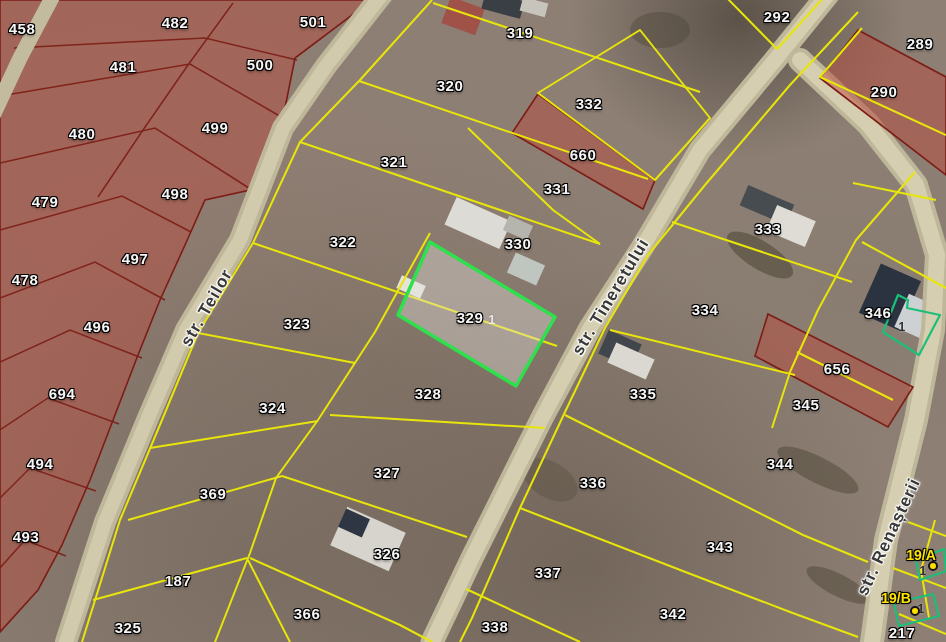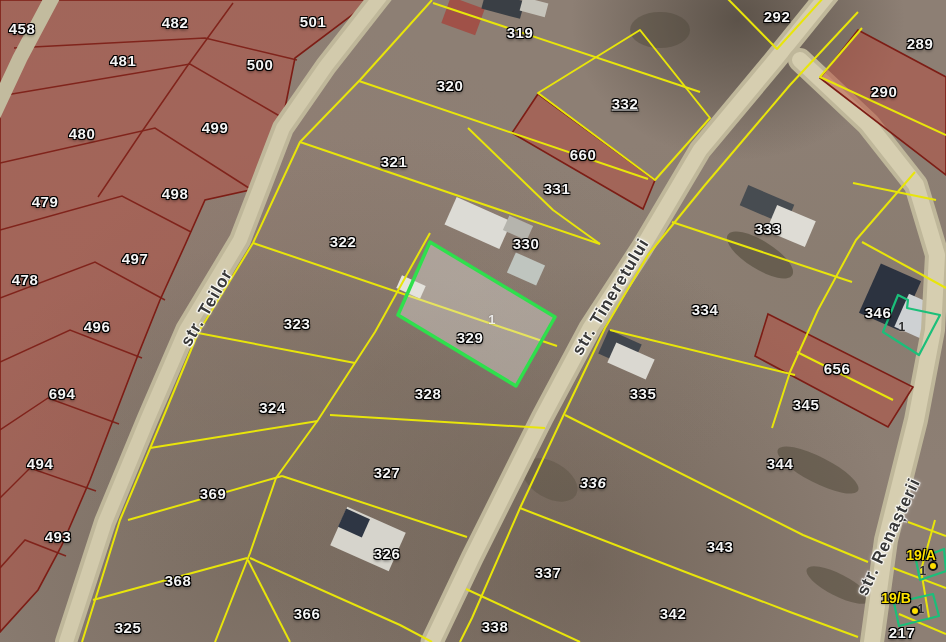--- a/index.html
+++ b/index.html
@@ -159,62 +159,62 @@
       <span class="street" style="transform: translate(-50%, -50%) rotate(-60deg); left: 207px; top: 308px;">str. Teilor</span>
       <span class="street" style="transform: translate(-50%, -50%) rotate(-59deg); left: 611px; top: 297px;">str. Tineretului</span>
       <span class="street" style="transform: translate(-50%, -50%) rotate(-65deg); left: 889px; top: 537px;">str. Renașterii</span>
     </div>
 
 
   <div class="layer">
       <span class="plabel" style="left: 22px; top: 28px;">458</span>
       <span class="plabel" style="left: 175px; top: 22px;">482</span>
       <span class="plabel" style="left: 313px; top: 21px;">501</span>
-      <span class="plabel" style="left: 123px; top: 60px; text-align: right;">481</span>
+      <span class="plabel" style="left: 123px; top: 66px; text-align: right;">481</span>
       <span class="plabel" style="left: 260px; top: 64px;">500</span>
       <span class="plabel" style="left: 82px; top: 133px;">480</span>
       <span class="plabel" style="left: 215px; top: 127px;">499</span>
       <span class="plabel" style="left: 45px; top: 201px;">479</span>
       <span class="plabel" style="left: 175px; top: 193px;">498</span>
       <span class="plabel" style="left: 25px; top: 279px;">478</span>
       <span class="plabel" style="left: 135px; top: 258px;">497</span>
       <span class="plabel" style="left: 97px; top: 326px;">496</span>
       <span class="plabel" style="left: 62px; top: 393px;">694</span>
       <span class="plabel" style="left: 40px; top: 463px;">494</span>
-      <span class="plabel" style="left: 26px; top: 536px; margin-left: 32px;">493</span>
+      <span class="plabel" style="left: 26px; top: 536px;">493</span>
       <span class="plabel" style="left: 520px; top: 32px;">319</span>
       <span class="plabel" style="left: 450px; top: 85px;">320</span>
       <span class="plabel" style="left: 394px; top: 161px;">321</span>
       <span class="plabel" style="left: 343px; top: 241px;">322</span>
       <span class="plabel" style="left: 297px; top: 323px;">323</span>
       <span class="plabel" style="left: 252px; top: 407px; padding-left: 41px;">324</span>
       <span class="plabel" style="left: 213px; top: 493px;">369</span>
-      <span class="plabel" style="left: 178px; top: 580px;">368</span>
+      <span class="plabel" style="left: 178px; top: 580px;">187</span>
       <span class="plabel" style="left: 128px; top: 627px;">325</span>
       <span class="plabel" style="left: 307px; top: 613px;">366</span>
       <span class="plabel" style="left: 350px; top: 553px; margin-left: 37px;">326</span>
       <span class="plabel" style="left: 387px; top: 472px;">327</span>
       <span class="plabel" style="left: 428px; top: 393px;">328</span>
-      <span class="plabel" style="left: 470px; top: 317px; margin-top: 20px;">329</span>
+      <span class="plabel" style="left: 470px; top: 317px;">329</span>
       <span class="plabel small-light" style="left: 492px; top: 319px;">1</span>
-      <span class="plabel" style="left: 518px; top: 243px; margin-left: 8px;">330</span>
+      <span class="plabel" style="left: 518px; top: 243px;">330</span>
       <span class="plabel" style="left: 557px; top: 188px;">331</span>
-      <span class="plabel" style="left: 625px; top: 103px; text-decoration: underline;">332</span>
+      <span class="plabel" style="left: 589px; top: 103px;">332</span>
       <span class="plabel" style="left: 583px; top: 154px; text-align: center;">660</span>
       <span class="plabel" style="left: 777px; top: 16px;">292</span>
       <span class="plabel" style="left: 920px; top: 43px;">289</span>
       <span class="plabel" style="left: 884px; top: 91px;">290</span>
       <span class="plabel" style="left: 768px; top: 228px;">333</span>
       <span class="plabel" style="left: 705px; top: 309px;">334</span>
       <span class="plabel" style="left: 878px; top: 312px;">346</span>
       <span class="plabel small-dark" style="left: 902px; top: 327px;">1</span>
       <span class="plabel" style="left: 837px; top: 368px;">656</span>
       <span class="plabel" style="left: 806px; top: 404px;">345</span>
       <span class="plabel" style="left: 643px; top: 393px;">335</span>
-      <span class="plabel" style="left: 593px; top: 482px; font-style: italic;">336</span>
+      <span class="plabel" style="left: 593px; top: 482px;">336</span>
       <span class="plabel" style="left: 548px; top: 572px;">337</span>
       <span class="plabel" style="left: 495px; top: 626px;">338</span>
       <span class="plabel" style="left: 767px; top: 463px; margin-left: 13px;">344</span>
       <span class="plabel" style="left: 720px; top: 546px;">343</span>
       <span class="plabel" style="left: 673px; top: 613px;">342</span>
       <span class="plabel" style="left: 879px; top: 632px; margin-left: 23px;">217</span>
       <span class="plabel small-dark" style="left: 923px; top: 571px;">1</span>
       <span class="plabel small-dark" style="left: 921px; top: 609px;">1</span>
     </div>
 

